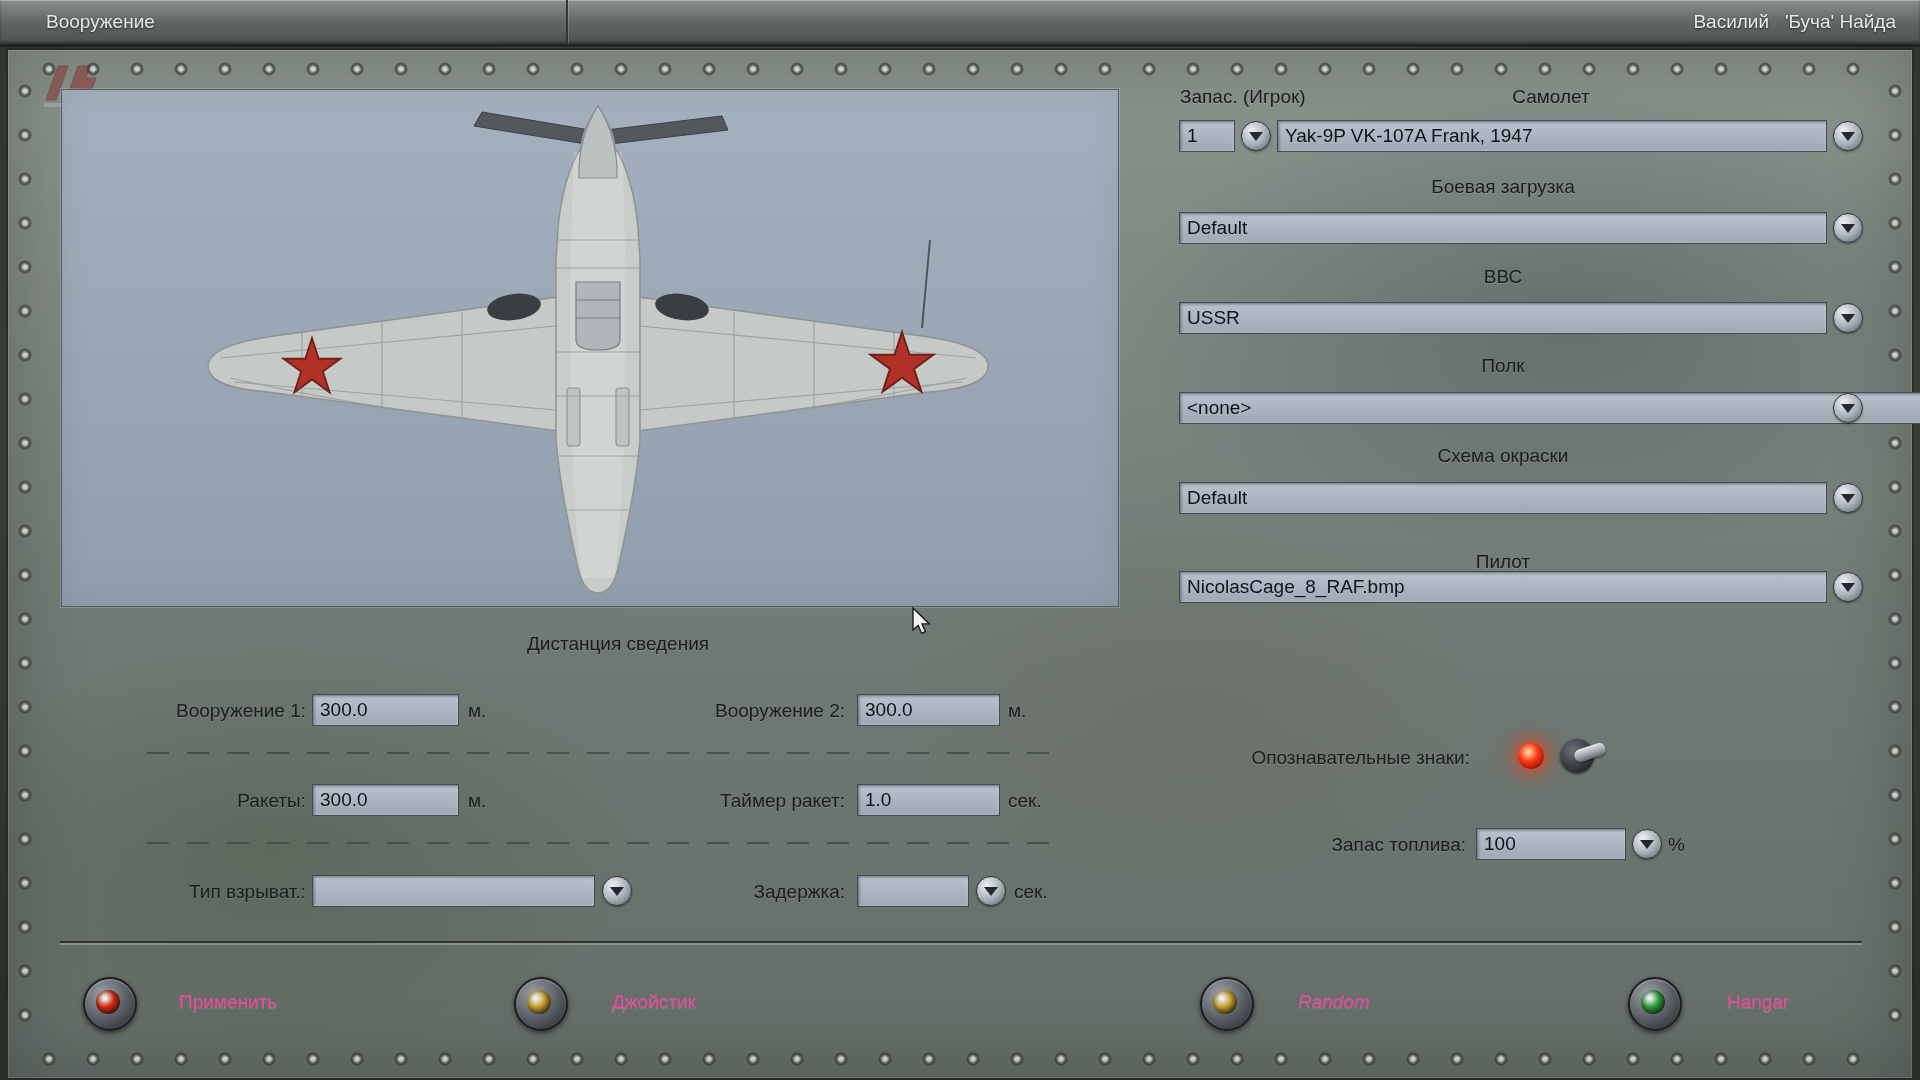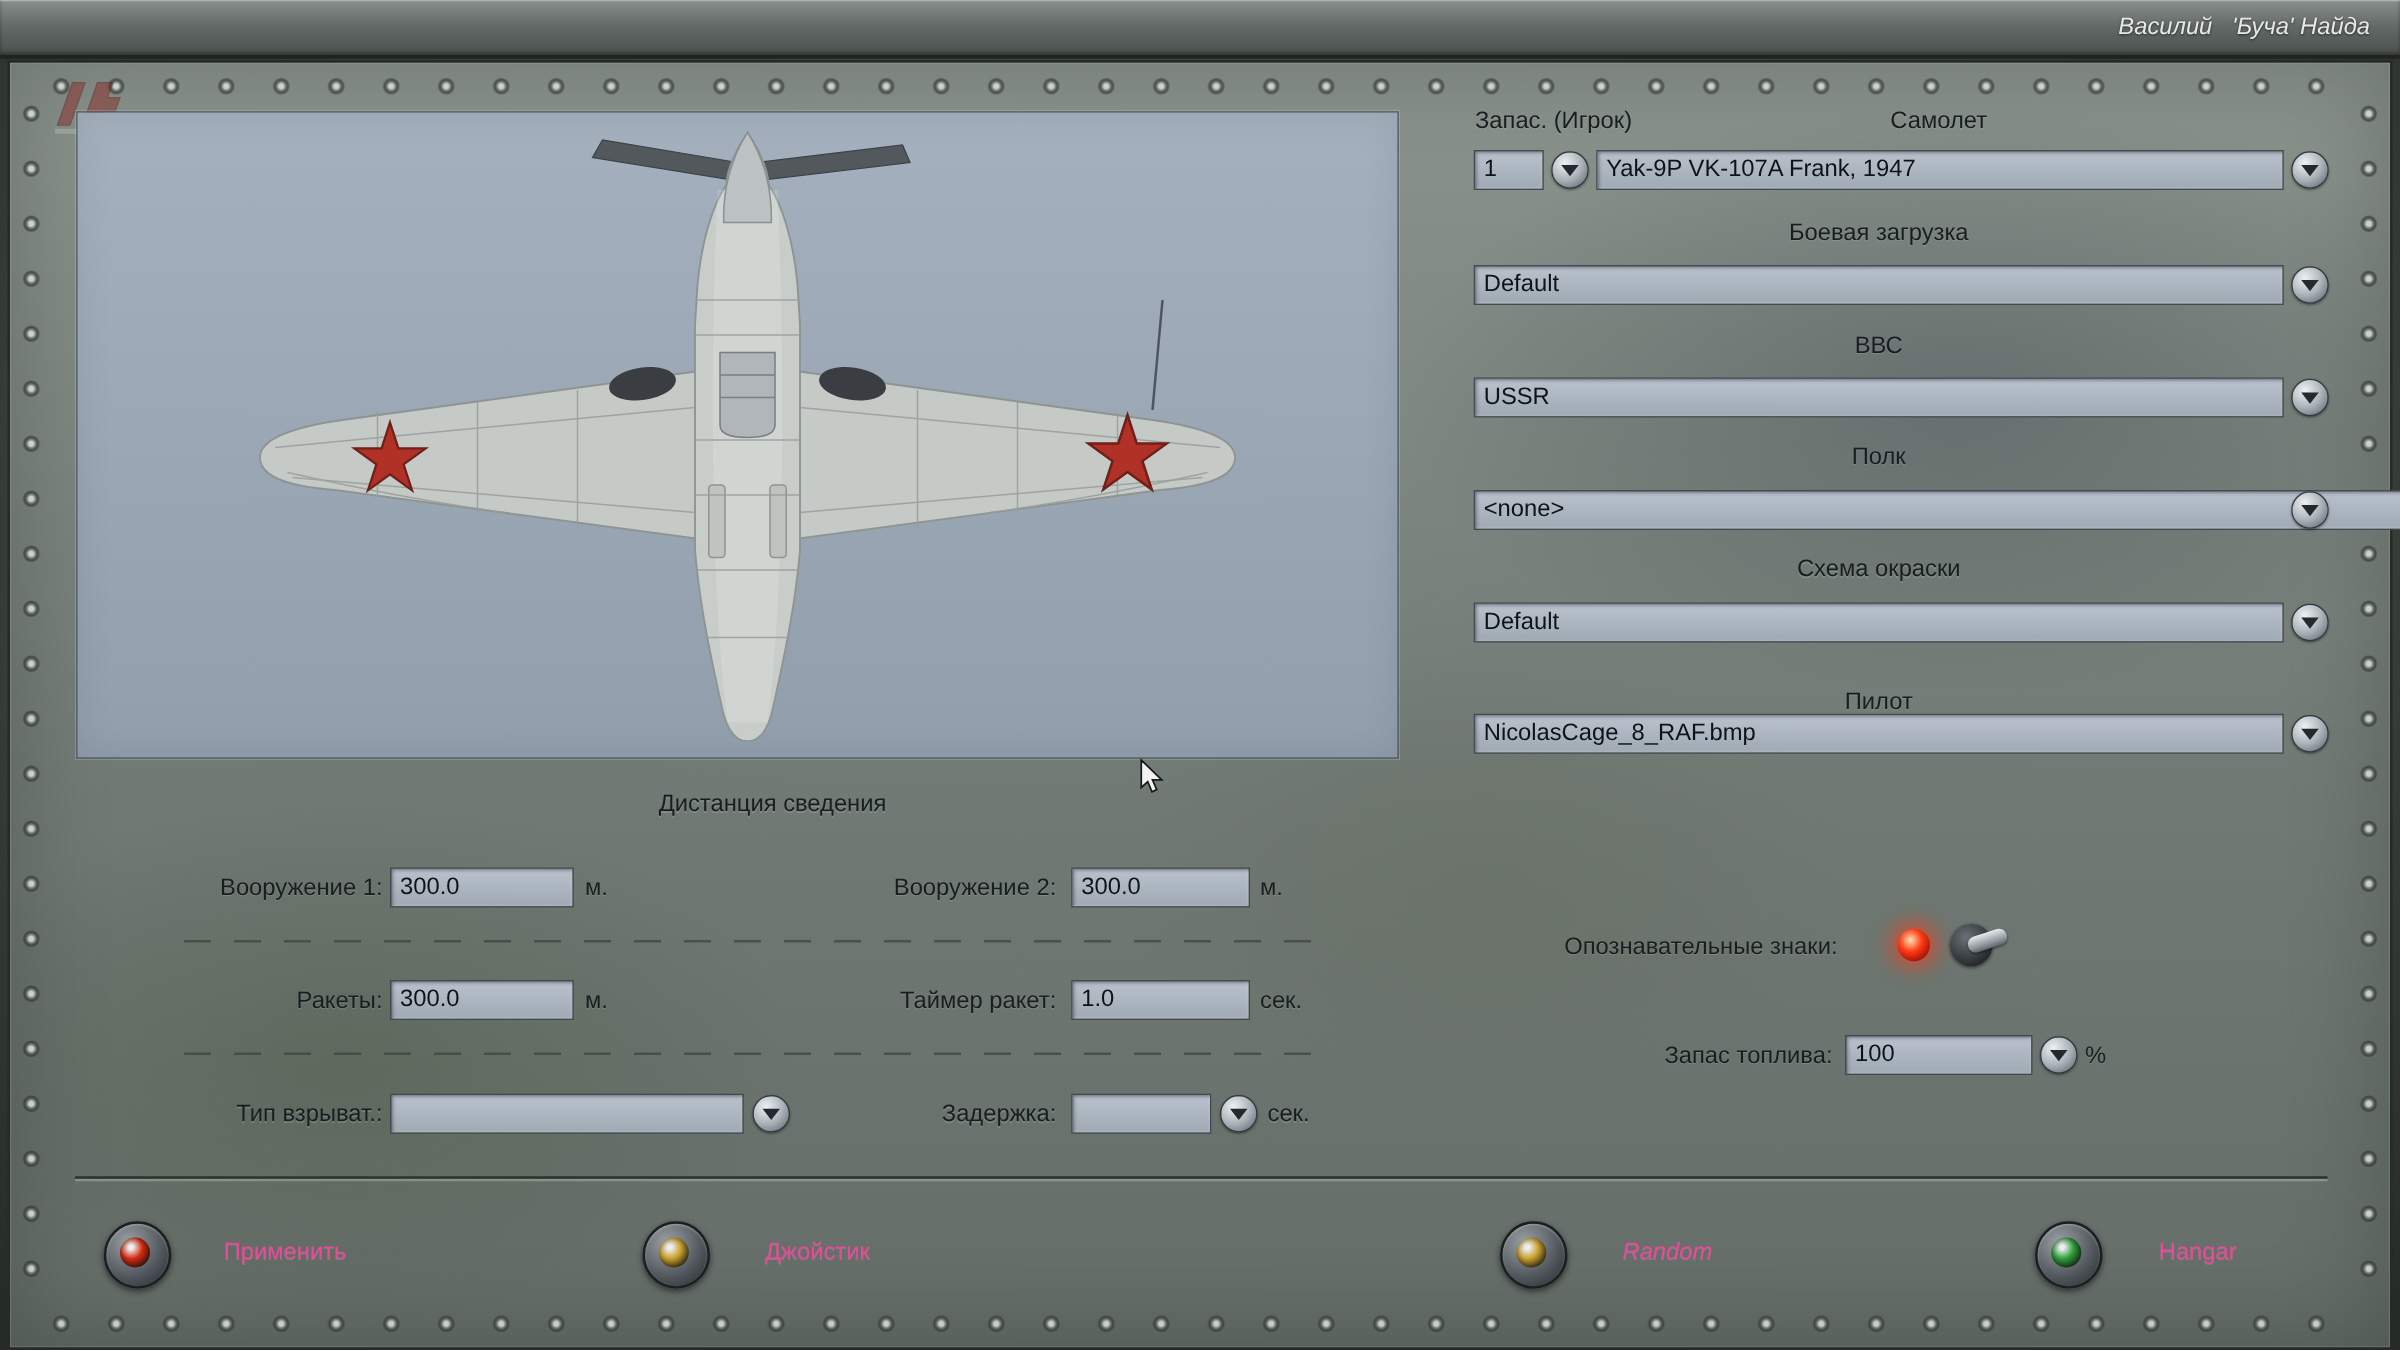--- a/index.html
+++ b/index.html
@@ -14,21 +14,21 @@
     position:absolute;left:0;top:0;width:1920px;height:44px;
     background:linear-gradient(180deg,#8a908d 0%,#636967 48%,#4a504d 100%);
     border-bottom:3px solid #20241f;
     box-shadow:inset 0 1px 0 rgba(255,255,255,.35), inset 0 -2px 3px rgba(0,0,0,.35);
   }
   .topbar-left{
     position:absolute;left:0;top:0;height:44px;width:566px;
     border-right:2px solid #32372f;box-shadow:1px 0 0 rgba(255,255,255,.18);
   }
   .topbar-title{position:absolute;left:46px;top:0;line-height:44px;font-size:19px;color:#e6e9e6;text-shadow:0 1px 2px rgba(0,0,0,.6);white-space:pre;}
-  .topbar-player{position:absolute;right:24px;top:0;line-height:44px;font-size:19px;color:#e6e9e6;text-shadow:0 1px 2px rgba(0,0,0,.6);white-space:pre;font-style:italic;}
+  .topbar-player{position:absolute;right:24px;top:0;line-height:44px;font-size:19px;color:#e6e9e6;text-shadow:0 1px 2px rgba(0,0,0,.6);white-space:pre;}
   
   .panel{
     position:absolute;left:6px;right:6px;top:48px;bottom:0;
     border:2px solid #262b27;
     background:
       radial-gradient(520px 300px at 14% 78%, rgba(60,80,52,.28), transparent 70%),
       radial-gradient(640px 340px at 82% 26%, rgba(46,56,66,.30), transparent 70%),
       radial-gradient(420px 260px at 62% 64%, rgba(96,102,80,.25), transparent 70%),
       radial-gradient(700px 420px at 40% 30%, rgba(150,158,150,.18), transparent 70%),
       linear-gradient(180deg,#8a938c,#717a74 55%,#646d67);
@@ -91,20 +91,23 @@
     box-shadow:0 0 6px rgba(0,0,0,.5) inset;}
   .btn-label{position:absolute;font-size:19px;color:#ec4899;white-space:nowrap;text-shadow:0 1px 0 rgba(255,255,255,.14);}
   
   .logo{position:absolute;left:34px;top:56px;opacity:.45;}
   .cursor{position:absolute;left:912px;top:607px;}
 </style>
 </head>
 <body>
 
 <div class="topbar">
+  <div class="topbar-left">
+    <span class="topbar-title">Вооружение</span>
+  </div>
   <span class="topbar-player">Василий   'Буча' Найда</span>
 </div>
 
 <div class="panel">
   <div class="rivets-h" style="left:30px;right:30px;top:6px;"></div>
   <div class="rivets-h" style="left:30px;right:30px;bottom:6px;"></div>
   <div class="rivets-v" style="top:30px;bottom:30px;left:4px;"></div>
   <div class="rivets-v" style="top:30px;bottom:30px;right:4px;"></div>
 </div>
 

